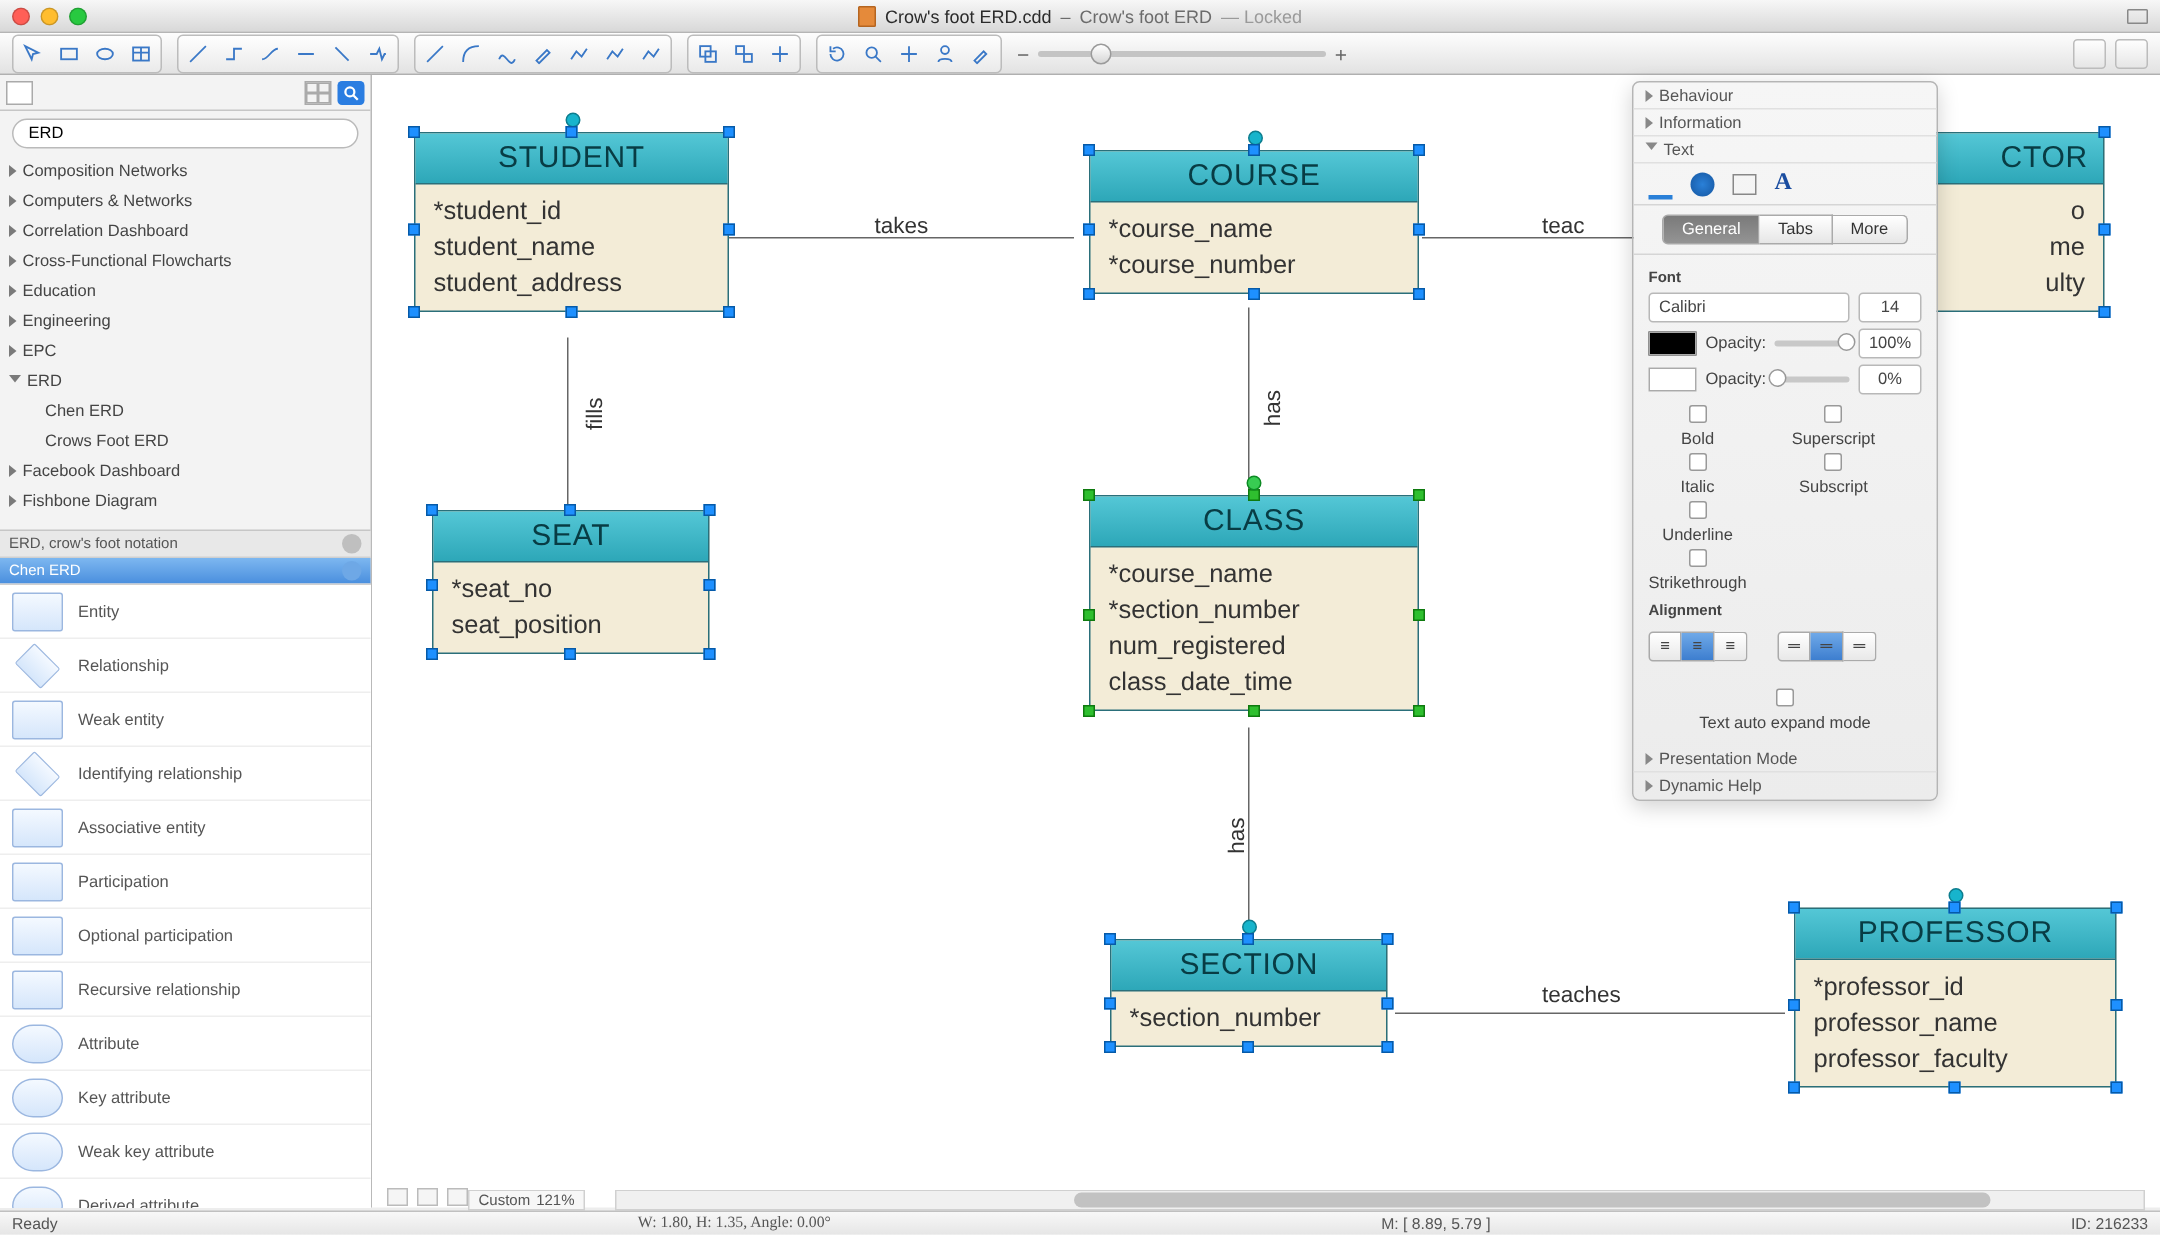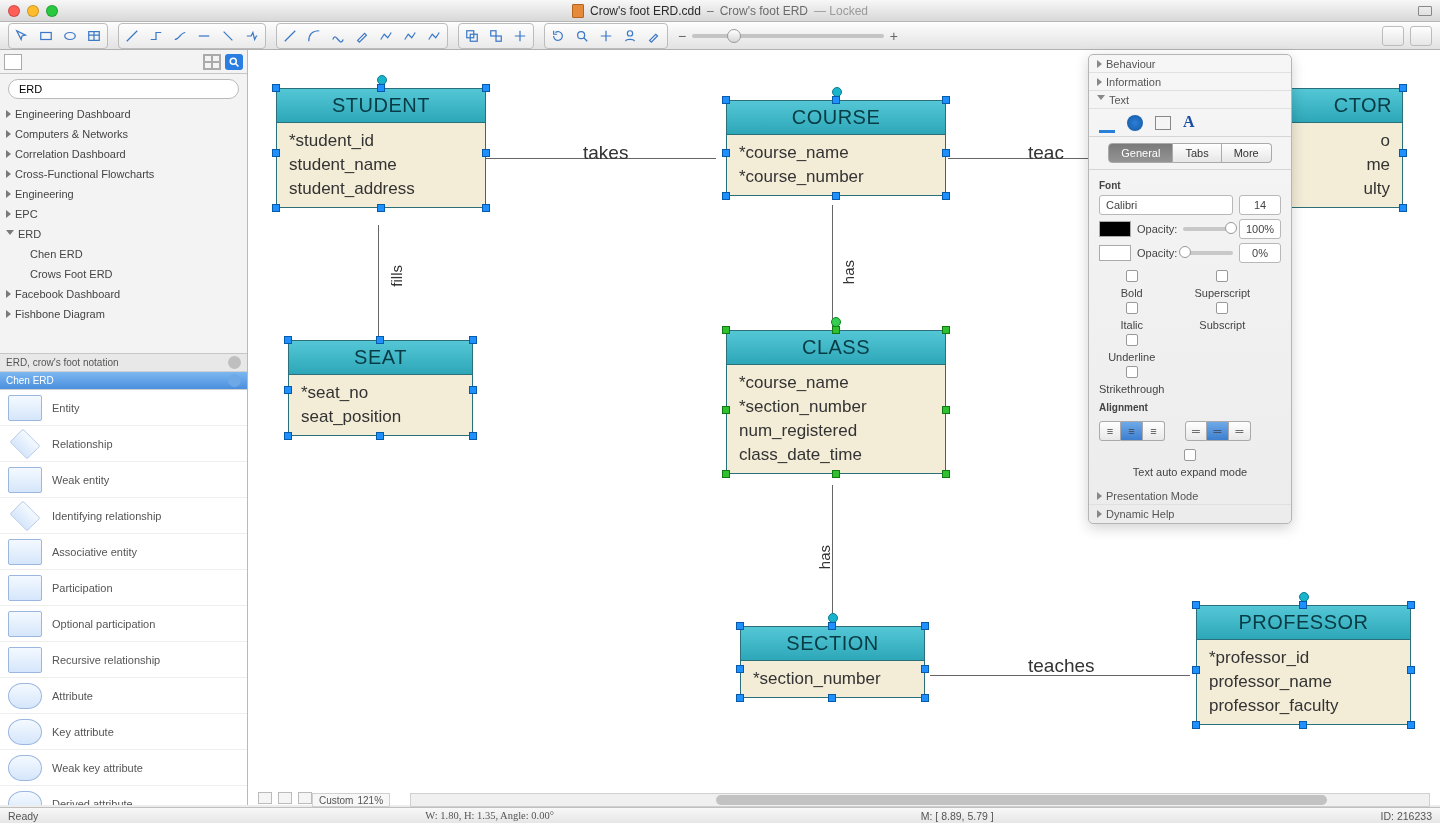--- a/index.html
+++ b/index.html
@@ -67,21 +67,21 @@
   .ent{position:absolute;border:1px solid #2a6f7a;background:#f3ecd7;box-shadow:0 0 0 0;}
   .ent .hd{background:linear-gradient(#54c7d6,#2da7b8);color:#083c44;text-align:center;font-size:20px;font-weight:400;padding:5px 0;border-bottom:1px solid #2a6f7a;letter-spacing:.5px;}
   .ent .bd{padding:6px 12px;font-size:17px;color:#333;line-height:24px;}
   .sel-handle{position:absolute;width:8px;height:8px;background:#1e90ff;border:1px solid #065aa8;}
   .sel-handle.g{background:#2fbf2f;border-color:#0f7a0f;}
   .hdot{position:absolute;width:10px;height:10px;border-radius:50%;background:#17b4cc;border:1px solid #0d7d8e;}
 
   
   .line{position:absolute;background:#666;}
   .line.h{height:1px;} .line.v{width:1px;}
-  .lbl{position:absolute;font-size:19px;color:#333;}
+  .lbl{position:absolute;font-size:15px;color:#333;}
   .vlbl{writing-mode:vertical-rl;transform:rotate(180deg);font-size:15px;}
 
   
   .hscroll{position:absolute;left:258px;right:10px;bottom:16px;height:14px;background:#f0f0f0;border:1px solid #d0d0d0;display:flex;align-items:center;}
   .hscroll .thumb{height:10px;background:#c2c2c2;border-radius:5px;width:60%;margin-left:30%;}
   .zoom-box{position:absolute;left:270px;bottom:16px;height:14px;display:flex;align-items:center;gap:4px;font-size:10px;color:#555;background:#f7f7f7;padding:0 6px;border:1px solid #d0d0d0;}
 
   
   .inspector{position:absolute;top:54px;right:148px;width:204px;background:linear-gradient(#f6f6f6,#ececec);border:1px solid #b5b5b5;border-radius:5px;box-shadow:0 4px 14px rgba(0,0,0,.18);}
   .insp-sec{display:flex;align-items:center;height:18px;padding:0 8px;font-size:11px;color:#555;border-bottom:1px solid #e0e0e0;}
@@ -308,33 +308,37 @@
             <path d="M10 10l4 4"></path>
           </svg>
         </div>
     </div>
     <div class="side-search">
       <input value="ERD" style="">
     </div>
     <div class="tree">
       <div class="tree-item">
           <span class="disclosure"></span>
-          <span>Engineering Dashboard</span>
+          <span>Composition Networks</span>
         </div>
       <div class="tree-item">
           <span class="disclosure"></span>
           <span>Computers &amp; Networks</span>
         </div>
       <div class="tree-item">
           <span class="disclosure"></span>
           <span>Correlation Dashboard</span>
         </div>
       <div class="tree-item">
           <span class="disclosure"></span>
           <span>Cross-Functional Flowcharts</span>
+        </div>
+      <div class="tree-item">
+          <span class="disclosure"></span>
+          <span>Education</span>
         </div>
       <div class="tree-item">
           <span class="disclosure"></span>
           <span>Engineering</span>
         </div>
       <div class="tree-item">
           <span class="disclosure"></span>
           <span>EPC</span>
         </div>
       <div class="tree-item open">
@@ -639,21 +643,21 @@
         <div class="align-btn first">≡</div>
         <div class="align-btn mid sel">≡</div>
         <div class="align-btn last">≡</div>
       </div>
       <div class="align-group">
         <div class="align-btn first">═</div>
         <div class="align-btn mid sel">═</div>
         <div class="align-btn last">═</div>
       </div>
     </div>
-    <div class="chk" style="margin-top:4px;">
+    <div class="chk" style="margin-top:14px;">
         <div class="box"></div>
         <span>Text auto expand mode</span>
       </div>
   </div>
   <div class="insp-sec">
       <span class="tri"></span>
       <span>Presentation Mode</span>
     </div>
   <div class="insp-sec" style="border-bottom:none;">
       <span class="tri"></span>

